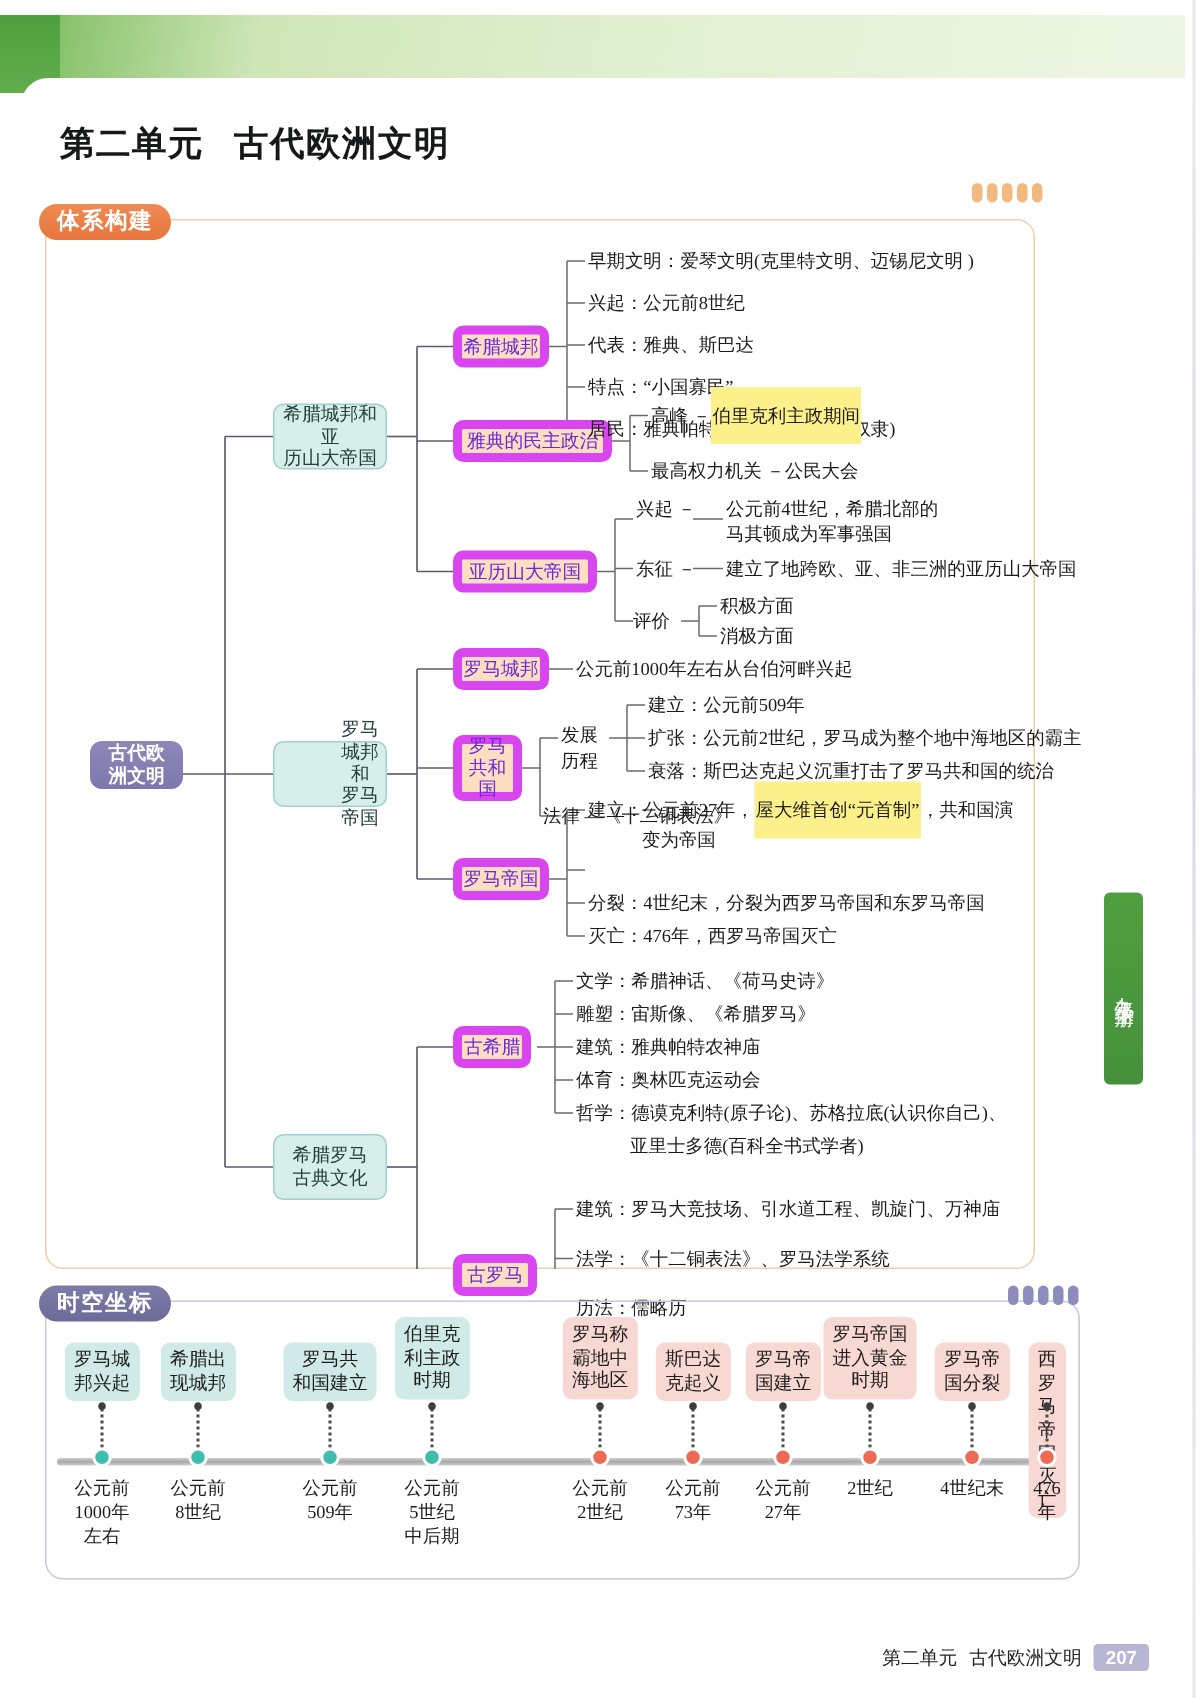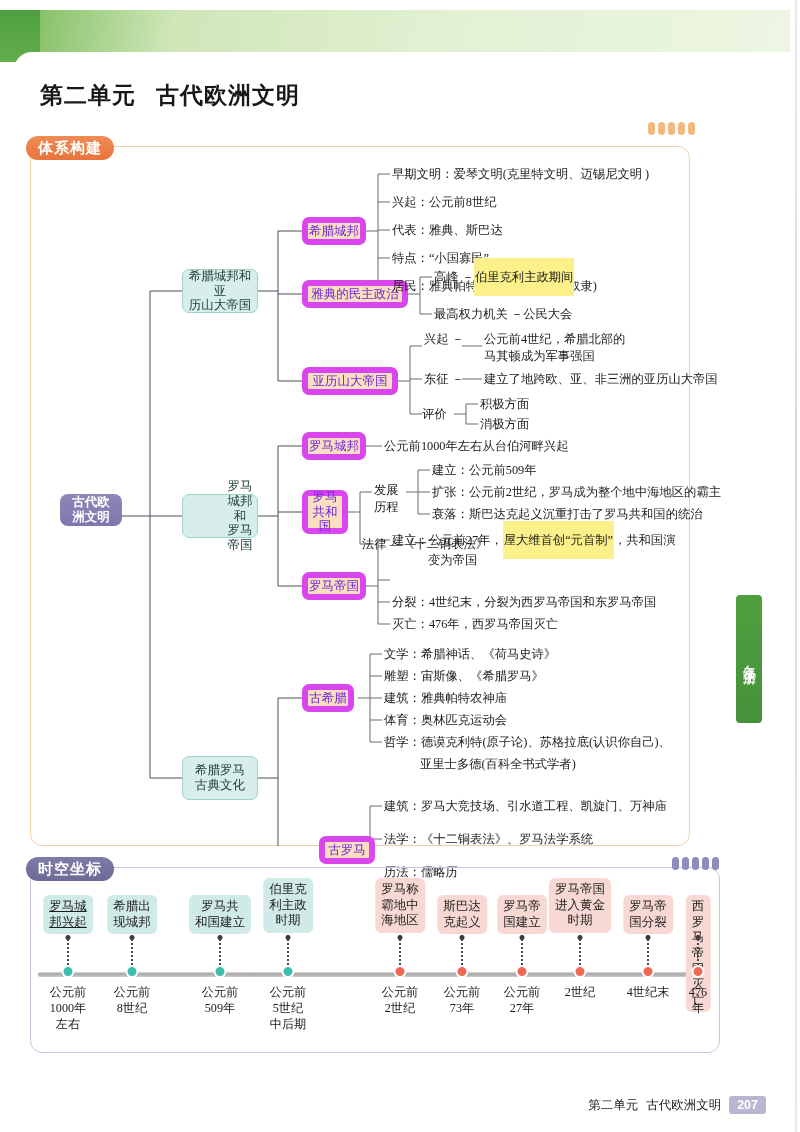--- a/index.html
+++ b/index.html
@@ -285,21 +285,21 @@
 古典文化</div>
 
     <div class="node node-l2" style="left:272px; top:71px; width:64px; height:28px;">希腊城邦</div>
     <div class="node node-l2" style="left:272px; top:134px; width:106px; height:28px;">雅典的民主政治</div>
     <div class="node node-l2" style="left:272px; top:221px; width:96px; height:28px;">亚历山大帝国</div>
     <div class="node node-l2" style="left:272px; top:286px; width:64px; height:28px;">罗马城邦</div>
     <div class="node node-l2" style="left:272px; top:344px; width:46px; height:44px; white-space:pre-line;">罗马
 共和国</div>
     <div class="node node-l2" style="left:272px; top:426px; width:64px; height:28px;">罗马帝国</div>
     <div class="node node-l2" style="left:272px; top:538px; width:52px; height:28px;">古希腊</div>
-    <div class="node node-l2" style="left:272px; top:690px; width:56px; height:28px;margin-left:17px;">古罗马</div>
+    <div class="node node-l2" style="left:272px; top:690px; width:56px; height:28px;">古罗马</div>
 
     <div class="leaf" style="left:362px; top:20px;">早期文明：爱琴文明(克里特文明、迈锡尼文明 )</div>
     <div class="leaf" style="left:362px; top:48px;">兴起：公元前8世纪</div>
     <div class="leaf" style="left:362px; top:76px;">代表：雅典、斯巴达</div>
     <div class="leaf" style="left:362px; top:104px;">特点：“小国寡民”</div>
     <div class="leaf" style="left:362px; top:132px;">居民：雅典帕特农神庙(外邦人和奴隶)</div>
 
     <div class="leaf" style="left:404px; top:123px;">
       <span>高峰 －</span><span class="hl">伯里克利主政期间</span>
     </div>
@@ -351,21 +351,21 @@
       <span></span>
       <span></span>
       <span></span>
   </div>
   <div class="panel panel-timeline"></div>
 
   <div class="tl">
     <div class="tl-axis"></div>
     <div class="tl-arrow"></div>
     <div id="tl-items">
-        <div class="tl-box teal" style="left: 38px; top: 28px; text-decoration: underline;">罗马城
+        <div class="tl-box teal" style="left: 38px; top: 28px;">罗马城
 邦兴起</div>
         <div class="tl-stem" style="left: 38px; top: 68px; height: 30px;"></div>
         <div class="tl-stem-cap" style="left: 38px; top: 68px;"></div>
         <div class="tl-dot teal" style="left: 38px;"></div>
         <div class="tl-label" style="left: 38px;">公元前
 1000年
 左右</div>
         <div class="tl-box teal" style="left: 102px; top: 28px;">希腊出
 现城邦</div>
         <div class="tl-stem" style="left: 102px; top: 68px; height: 30px;"></div>

